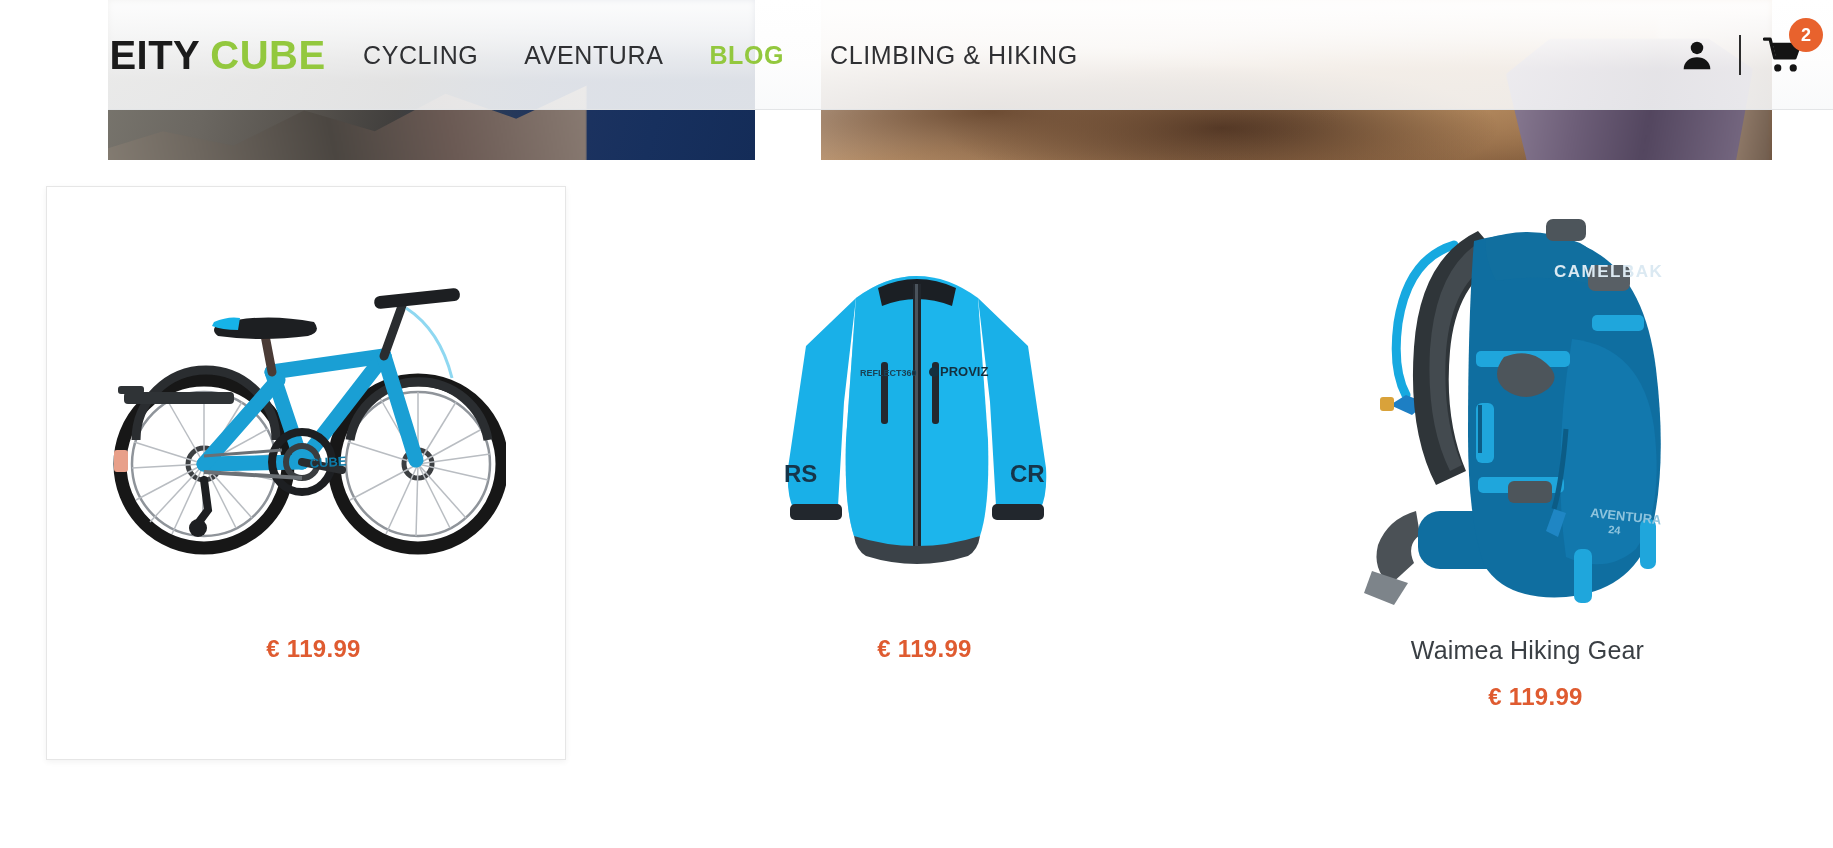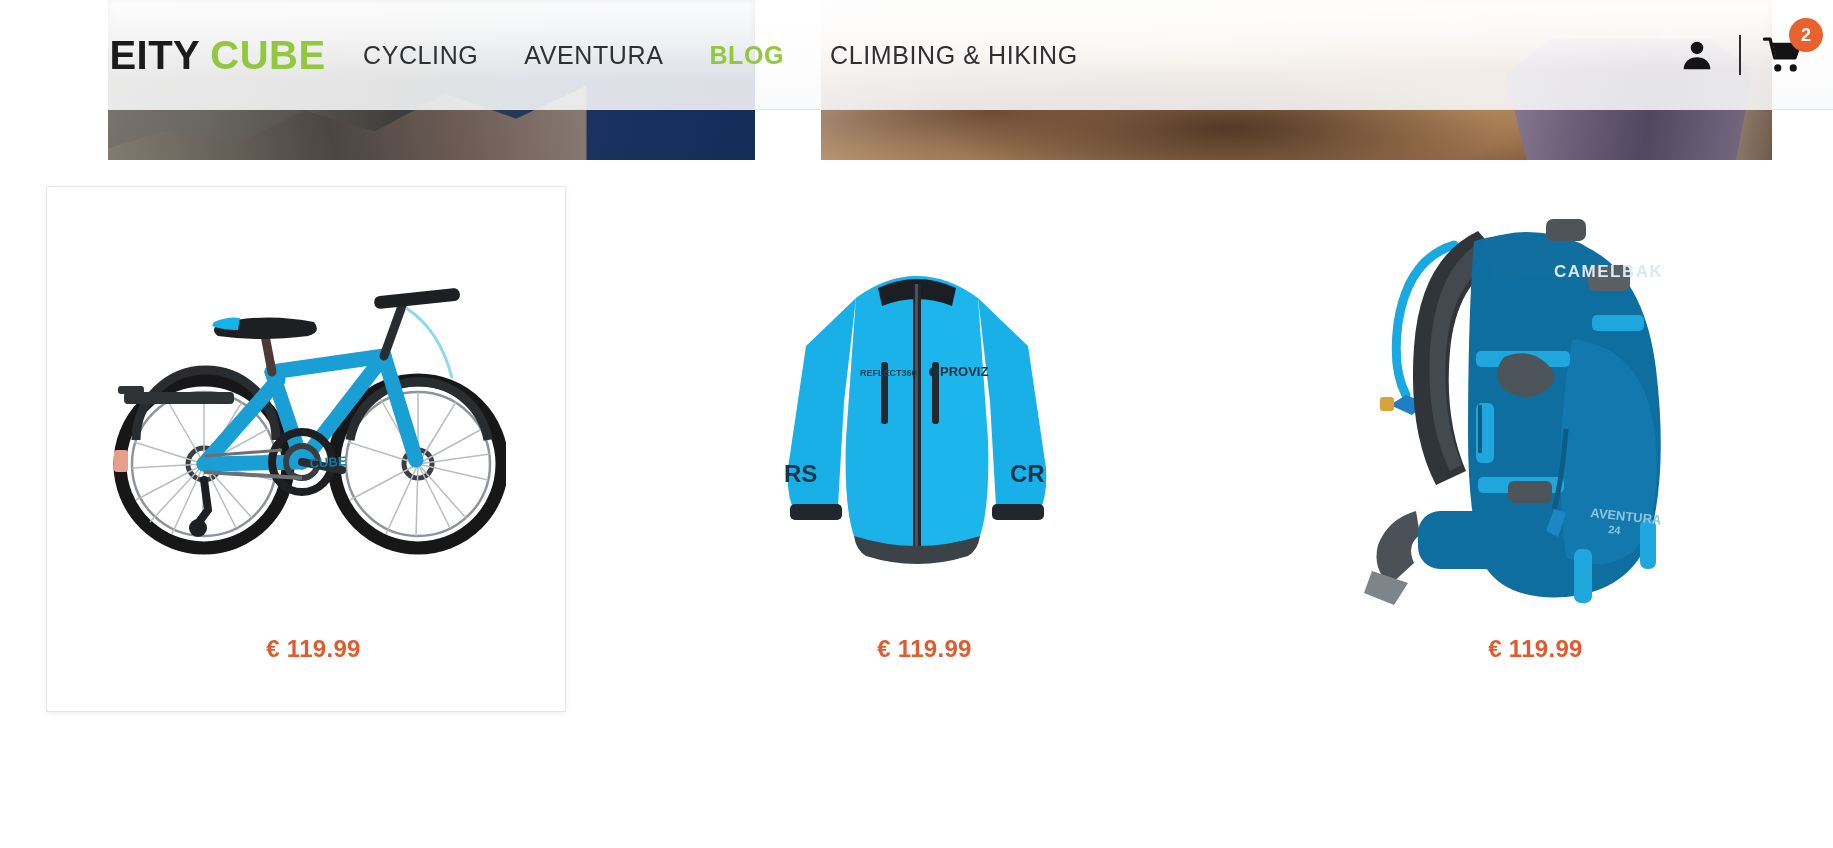--- a/index.html
+++ b/index.html
@@ -526,18 +526,19 @@
 
             <path d="M208 210 Q204 262 196 290" fill="none" stroke="#0c5c86" stroke-width="5"></path>
             <path d="M196 290 l-8 22 l12 6 l8 -24z" fill="#1f86c4"></path>
             <path d="M122 186 l0 48" stroke="#0c5c86" stroke-width="4"></path>
 
             <text x="196" y="58" font-family="Liberation Sans, sans-serif" font-size="17" font-weight="700" fill="#dbe9f2" letter-spacing="1.5">CAMELBAK</text>
             <text x="232" y="298" font-family="Liberation Sans, sans-serif" font-size="13" font-weight="700" fill="#8fc4dd" transform="rotate(6 232 298)">AVENTURA</text>
             <text x="250" y="314" font-family="Liberation Sans, sans-serif" font-size="11" font-weight="700" fill="#8fc4dd" transform="rotate(6 250 314)">24</text>
           </svg>
         </div>
+        <div class="product-title">Waimea Hiking Gear</div>
         <div class="product-price">€ 119.99</div>
       </div>
     </div>
 
   </section>
 </div>
 
 </body></html>

